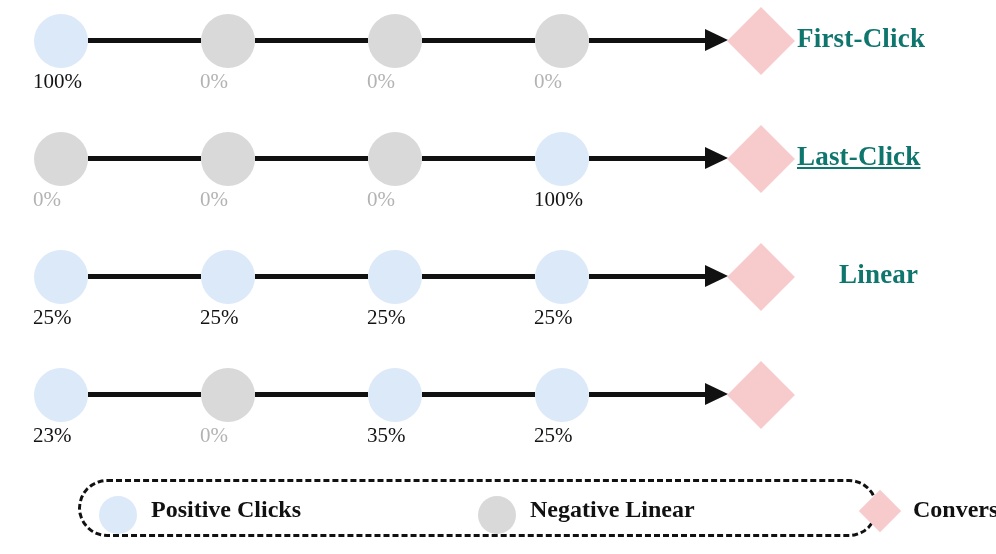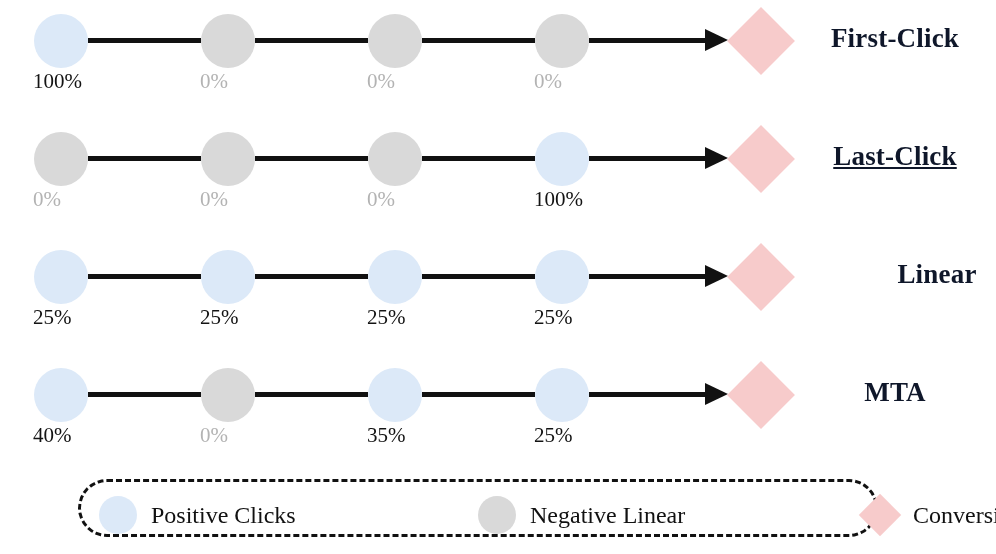--- a/index.html
+++ b/index.html
@@ -71,45 +71,44 @@
     width: 48px;
     height: 48px;
     background: #f7cbcb;
     transform: rotate(45deg);
     top: 16px;
   }
   .row-label {
     position: absolute;
     top: 22px;
     width: 196px;
-    text-align: center;
     font-size: 27px;
     font-weight: bold;
-    color: #0f172a;
+    color: #0f766e;
     white-space: nowrap;
     letter-spacing: 0.2px;
   }
 
   
   #legend {
     position: absolute;
     left: 78px;
     top: 479px;
     width: 800px;
     height: 58px;
     border: 3px dashed #111111;
     border-radius: 29px;
     box-sizing: border-box;
   }
   .legend-item {
     position: absolute;
-    top: 4px;
+    top: 14px;
     height: 58px;
     display: flex;
-    align-items: center;
+    font-weight: bold;
   }
   .legend-swatch-circle {
     width: 38px;
     height: 38px;
     border-radius: 50%;
     flex: 0 0 auto;
   }
   .legend-swatch-circle.pos { background: #dce9f8; }
   .legend-swatch-circle.neg { background: #d9d9d9; }
   .legend-swatch-diamond {
@@ -182,29 +181,28 @@
       <div class="diamond" style="left: 737px;"></div>
       <div class="row-label" style="left: 839px;">Linear</div>
     </div>
     <div class="row" style="top: 355px;">
       <div class="connector" style="left: 88px; width: 113px;"></div>
       <div class="connector" style="left: 255px; width: 113px;"></div>
       <div class="connector" style="left: 422px; width: 113px;"></div>
       <div class="arrow-line" style="left: 589px; width: 116px;"></div>
       <div class="arrow-head" style="left: 705px;"></div>
       <div class="node pos" style="left: 34px;"></div>
-      <div class="pct" style="left: 33px;">40%</div>
+      <div class="pct" style="left: 33px;">23%</div>
       <div class="node neg" style="left: 201px;"></div>
       <div class="pct zero" style="left: 200px;">0%</div>
       <div class="node pos" style="left: 368px;"></div>
       <div class="pct" style="left: 367px;">35%</div>
       <div class="node pos" style="left: 535px;"></div>
       <div class="pct" style="left: 534px;">25%</div>
       <div class="diamond" style="left: 737px;"></div>
-      <div class="row-label" style="left: 797px;">MTA</div>
     </div>
   </div>
 
 <div id="legend">
     <div class="legend-item" style="left: 18px;">
       <div class="legend-swatch-circle pos"></div>
       <span class="legend-text">Positive Clicks</span>
     </div>
     <div class="legend-item" style="left: 397px;">
       <div class="legend-swatch-circle neg"></div>

